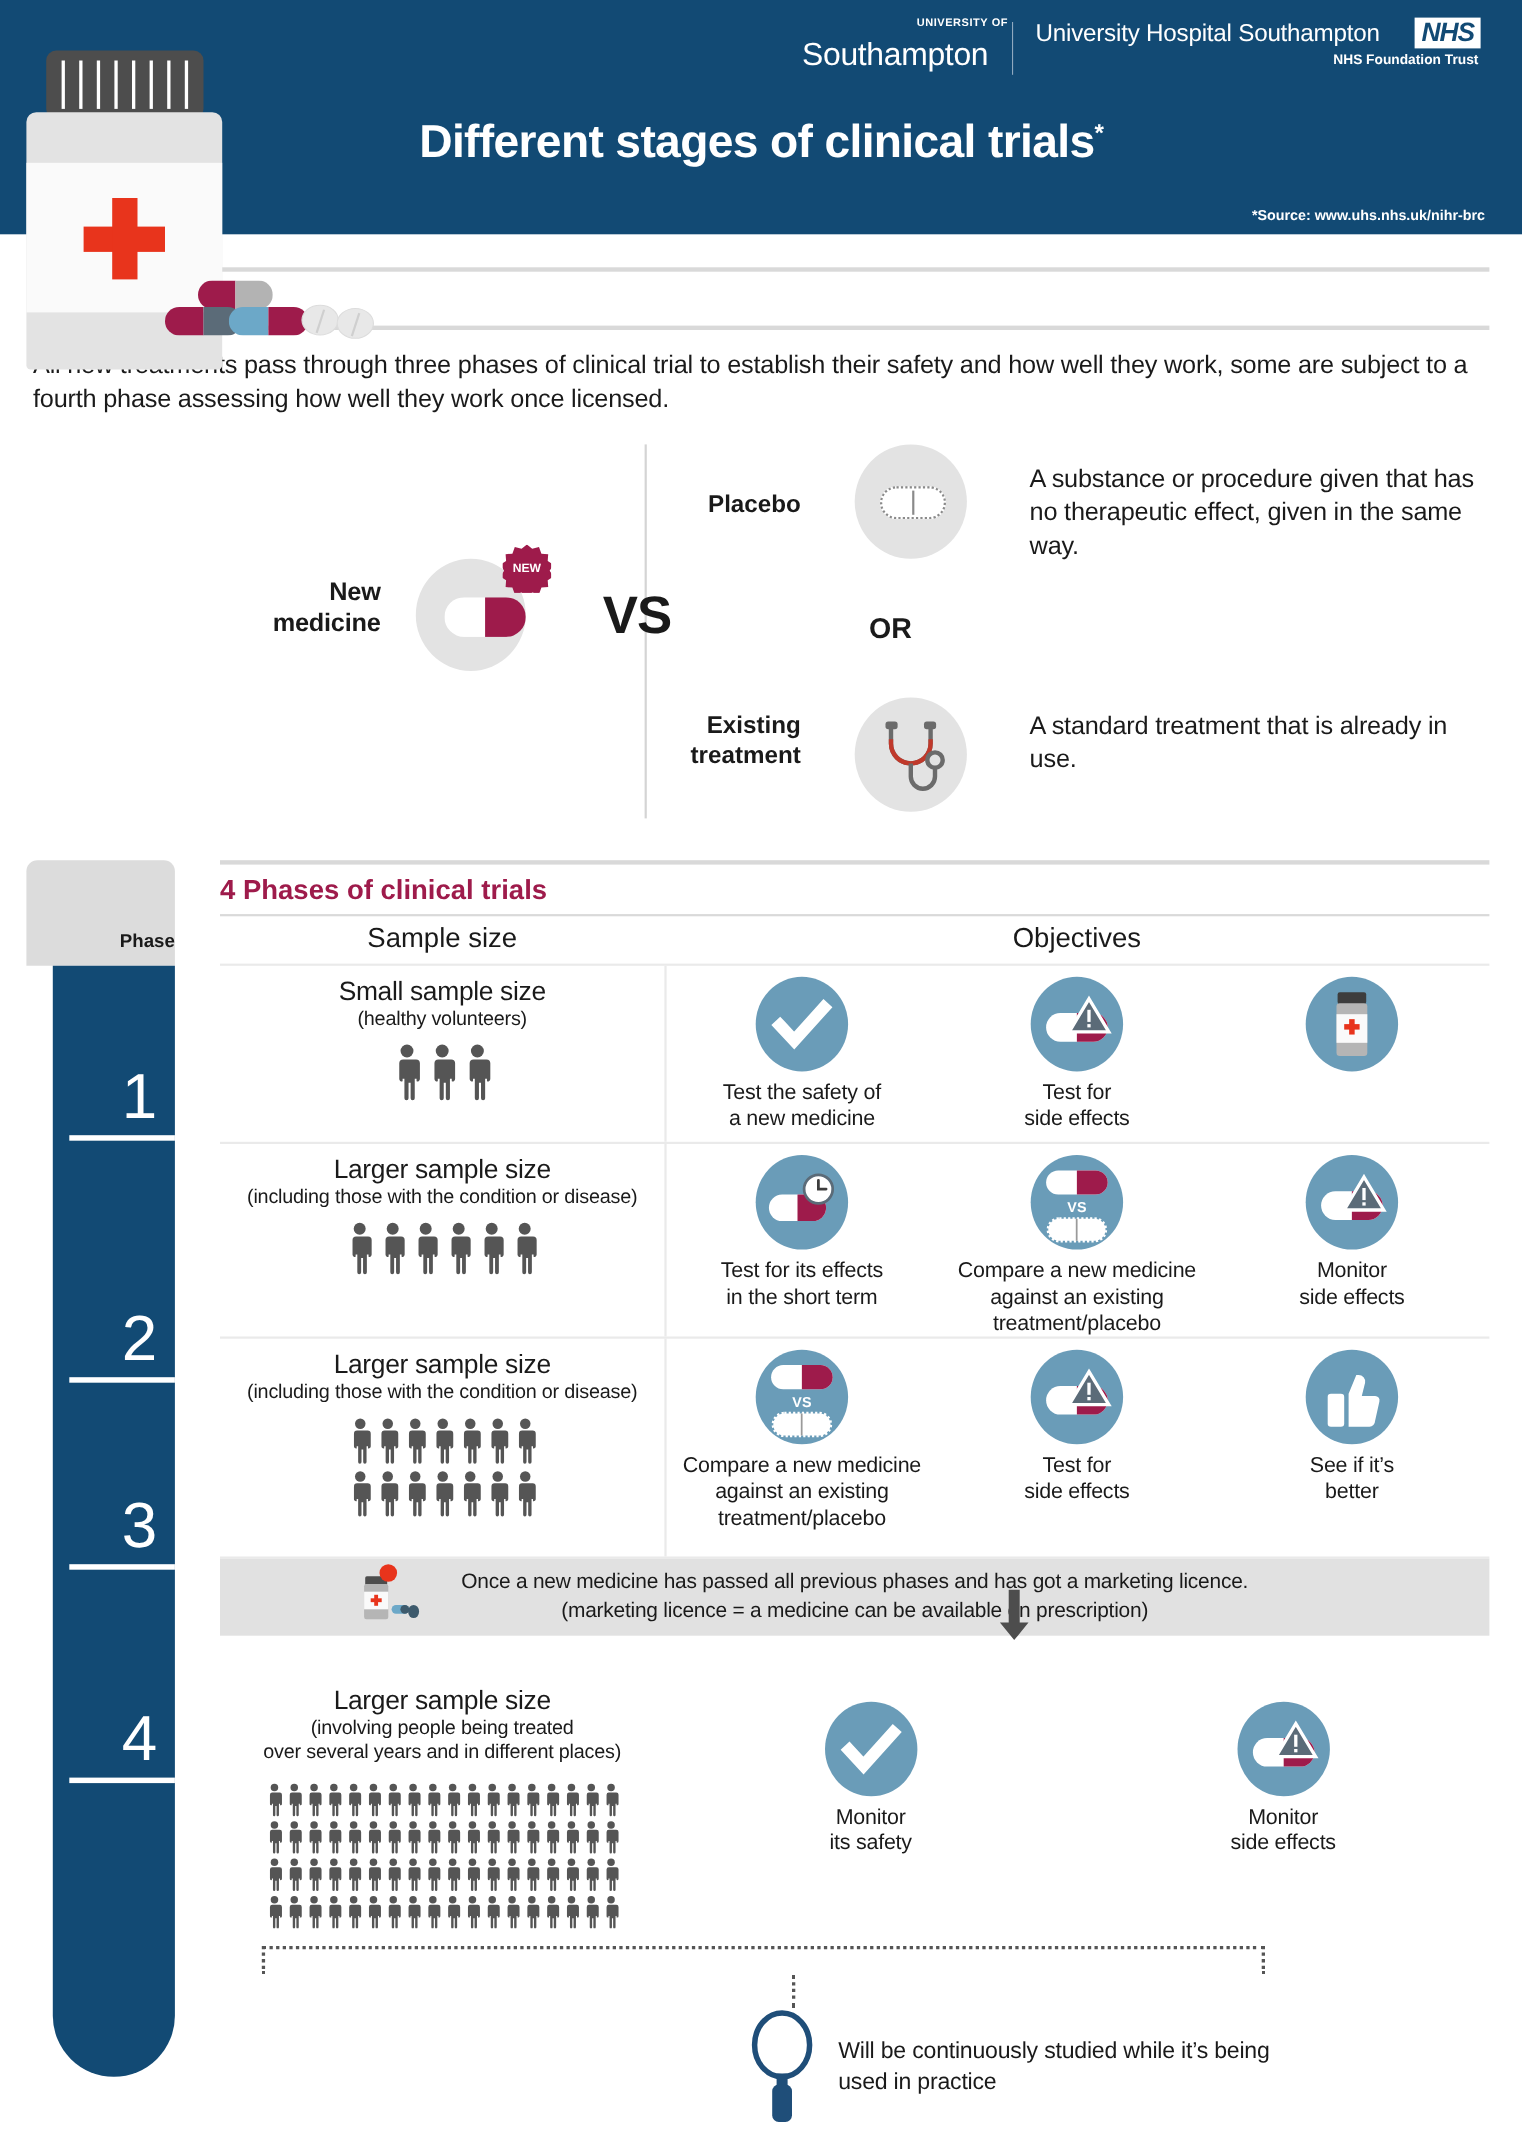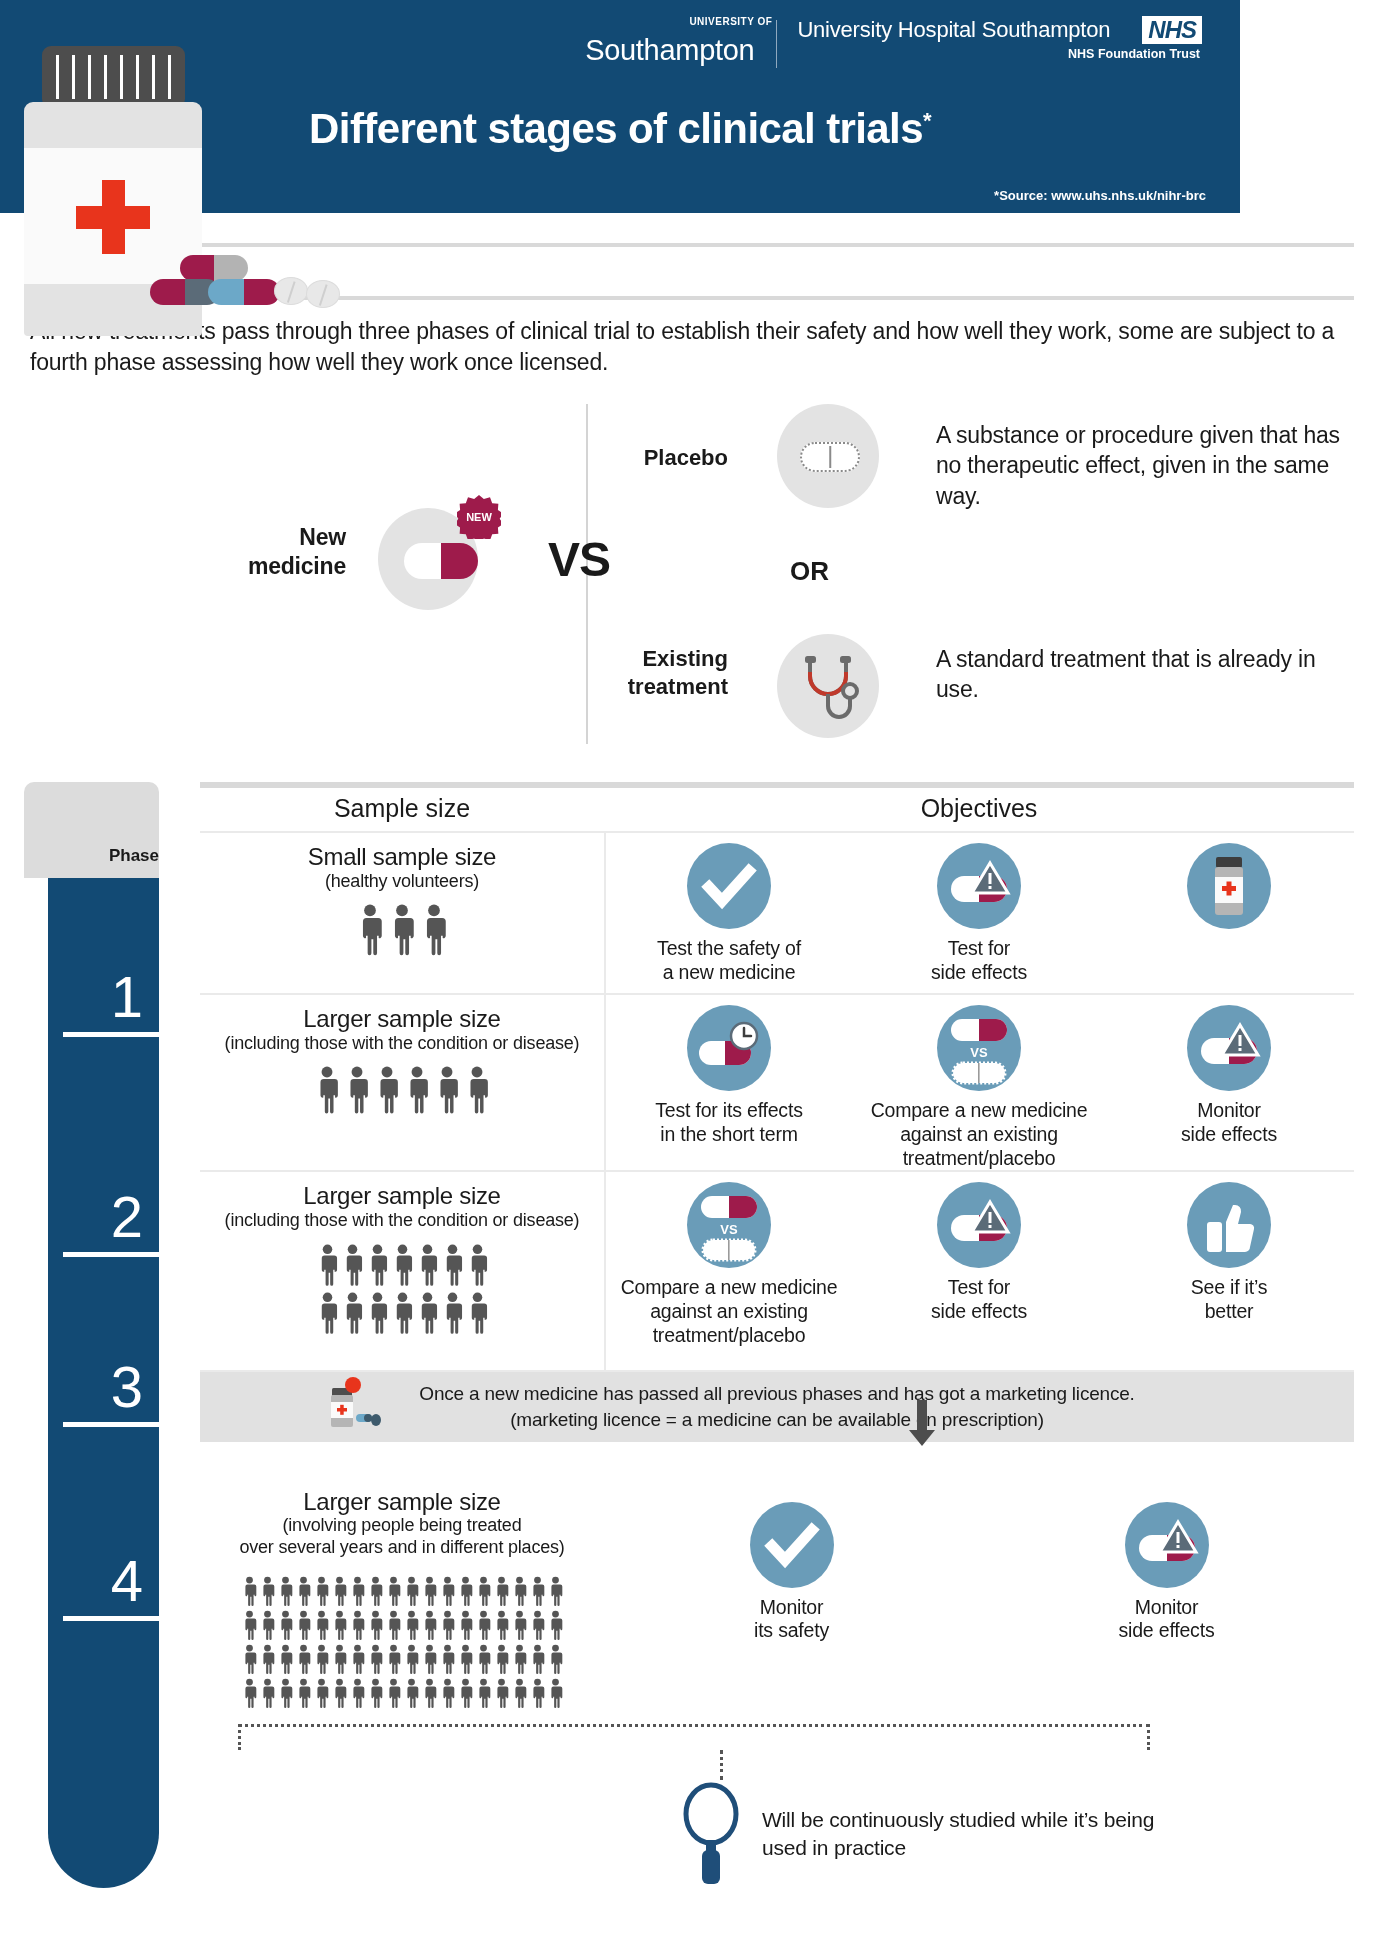--- a/index.html
+++ b/index.html
@@ -7,21 +7,21 @@
   body {
     font-family:"Liberation Sans", sans-serif;
     background:#ffffff;
     color:#1a1a1a;
     position:relative;
     overflow:hidden;
   }
 
   
   .header {
-    position:absolute; left:0; top:0; width:1240px; height:213px;
+    position:absolute; left:0; top:0; width:1384px; height:213px;
     background:#124A74;
   }
   .logo-row {
     position:absolute; right:38px; top:16px;
     display:flex; align-items:flex-start; gap:0px;
   }
   .soton-logo { position:relative; color:#fff; padding-right:22px; text-align:right;}
   .soton-uni {
     font-size:10px; letter-spacing:0.5px; font-weight:700;
     position:absolute; right:4px; top:1px; line-height:1;
@@ -370,20 +370,21 @@
   <div class="phase-num" style="top:406px;">2</div>
   <div class="phase-tick" style="top:470px;"></div>
   <div class="phase-num" style="top:576px;">3</div>
   <div class="phase-tick" style="top:640px;"></div>
   <div class="phase-num" style="top:770px;">4</div>
   <div class="phase-tick" style="top:834px;"></div>
 </div>
 
 <div class="table">
   <div class="tbl-rule-top"></div>
+  <div class="phases-title">4 Phases of clinical trials</div>
   <div class="tbl-rule-2"></div>
   <div class="col-heads">
     <div class="ch-sample">Sample size</div>
     <div class="ch-obj">Objectives</div>
   </div>
   <div class="tbl-rule-3"></div>
 
   <div class="prow" style="min-height:160px;">
     <div class="col-sep"></div>
     <div class="sample">

